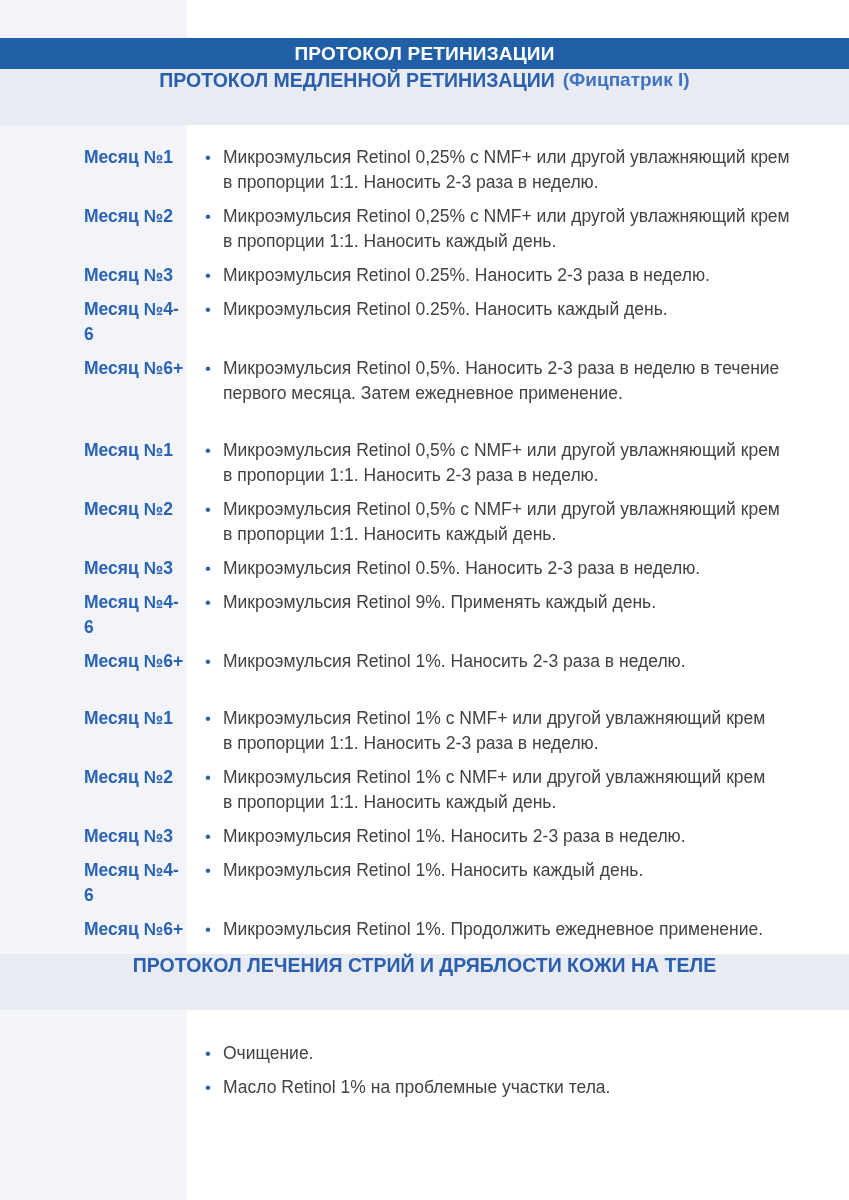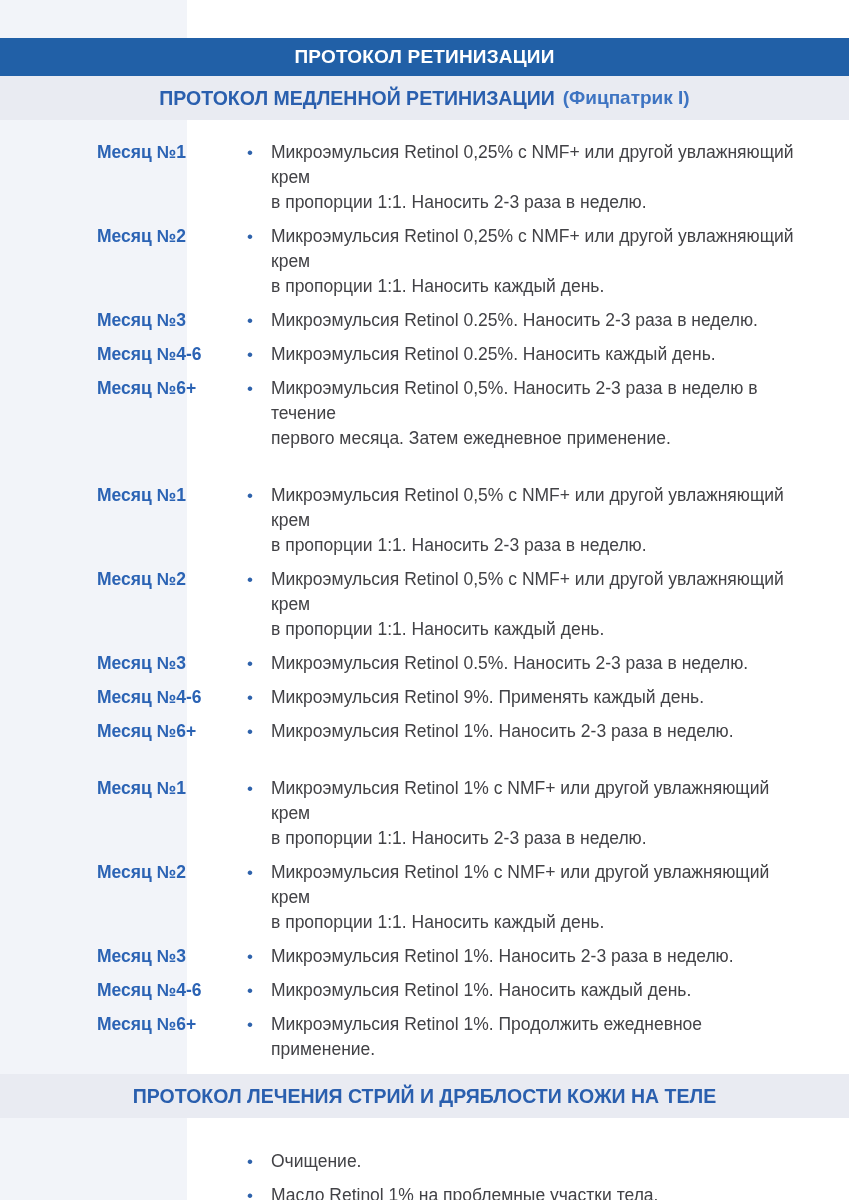--- a/index.html
+++ b/index.html
@@ -22,72 +22,71 @@
     overflow:hidden;
   }
   .side-band{
     position:absolute;left:0;top:0;
     width:187px;height:1200px;
     background:var(--side-band-bg);
   }
   .content{position:relative;z-index:1;}
   .title-bar{
     margin-top:38px;
-    height:38px;
+    height:31px;
     background:var(--title-bar-bg);
     display:flex;align-items:center;justify-content:center;
     color:#ffffff;
     font-weight:bold;
     font-size:19px;
     letter-spacing:.2px;
   }
   .section-bar{
-    height:44px;
+    height:56px;
     background:var(--section-bar-bg);
-    display:flex;align-items:center;justify-content:center;
+    display:flex;align-items:flex-start;justify-content:center;
     font-size:19.5px;
     white-space:nowrap;
   }
   .section-title{color:var(--heading-blue);font-weight:bold;}
   .section-subtitle{color:var(--heading-blue-light);font-weight:bold;margin-left:8px;font-size:19px;}
   .rows{
     padding:20px 54px 12px 0;
   }
   .section:last-child .rows{padding-top:31px;}
   .row{
     display:flex;
     align-items:flex-start;
     margin-bottom:9px;
   }
   .row:last-child{margin-bottom:0;}
   .row-label{
     flex:0 0 187px;
     box-sizing:border-box;
-    padding-left:55px;
+    padding-left:84px;
     color:var(--label-blue);
     font-weight:bold;
     font-size:17.5px;
     line-height:25px;
-    margin-left:42px;
   }
   .row-content{
     display:flex;
     align-items:flex-start;
     flex:1;
   }
   .bullet{
     color:var(--bullet-blue);
     margin-left:18px;
     width:10px;
     flex:0 0 auto;
     font-size:17px;
     line-height:25px;
   }
   .row-text{
-    margin-left:14px;
+    margin-left:8px;
     color:var(--body-text);
     font-size:17.5px;
     line-height:25px;
     white-space:pre-line;
     max-width:585px;
   }
 </style>
 </head>
 <body>
 

